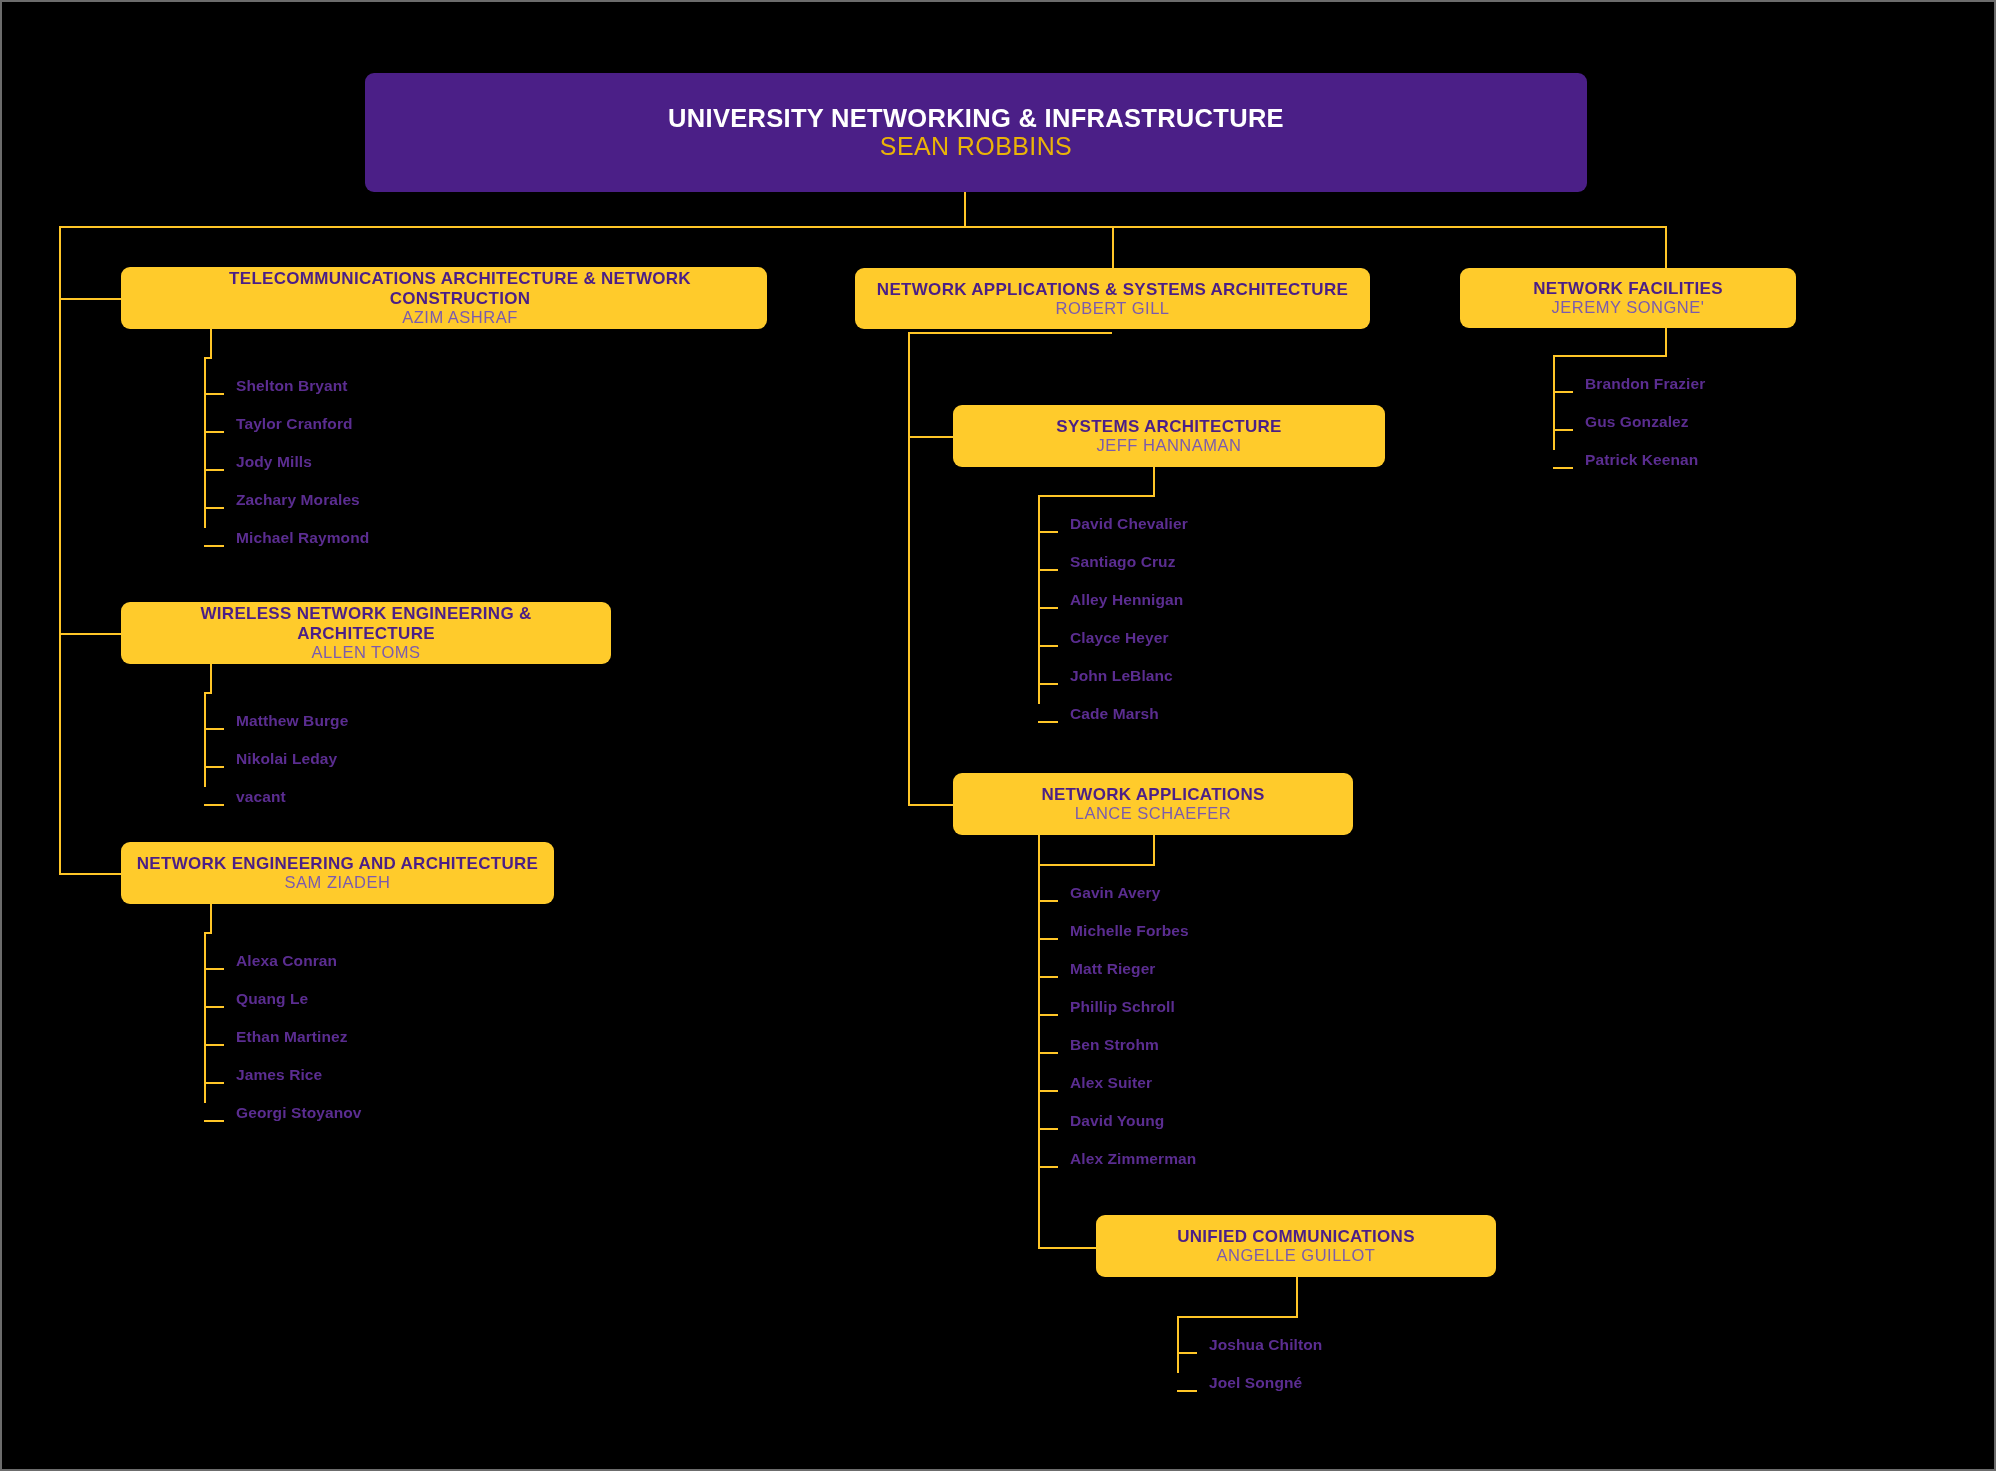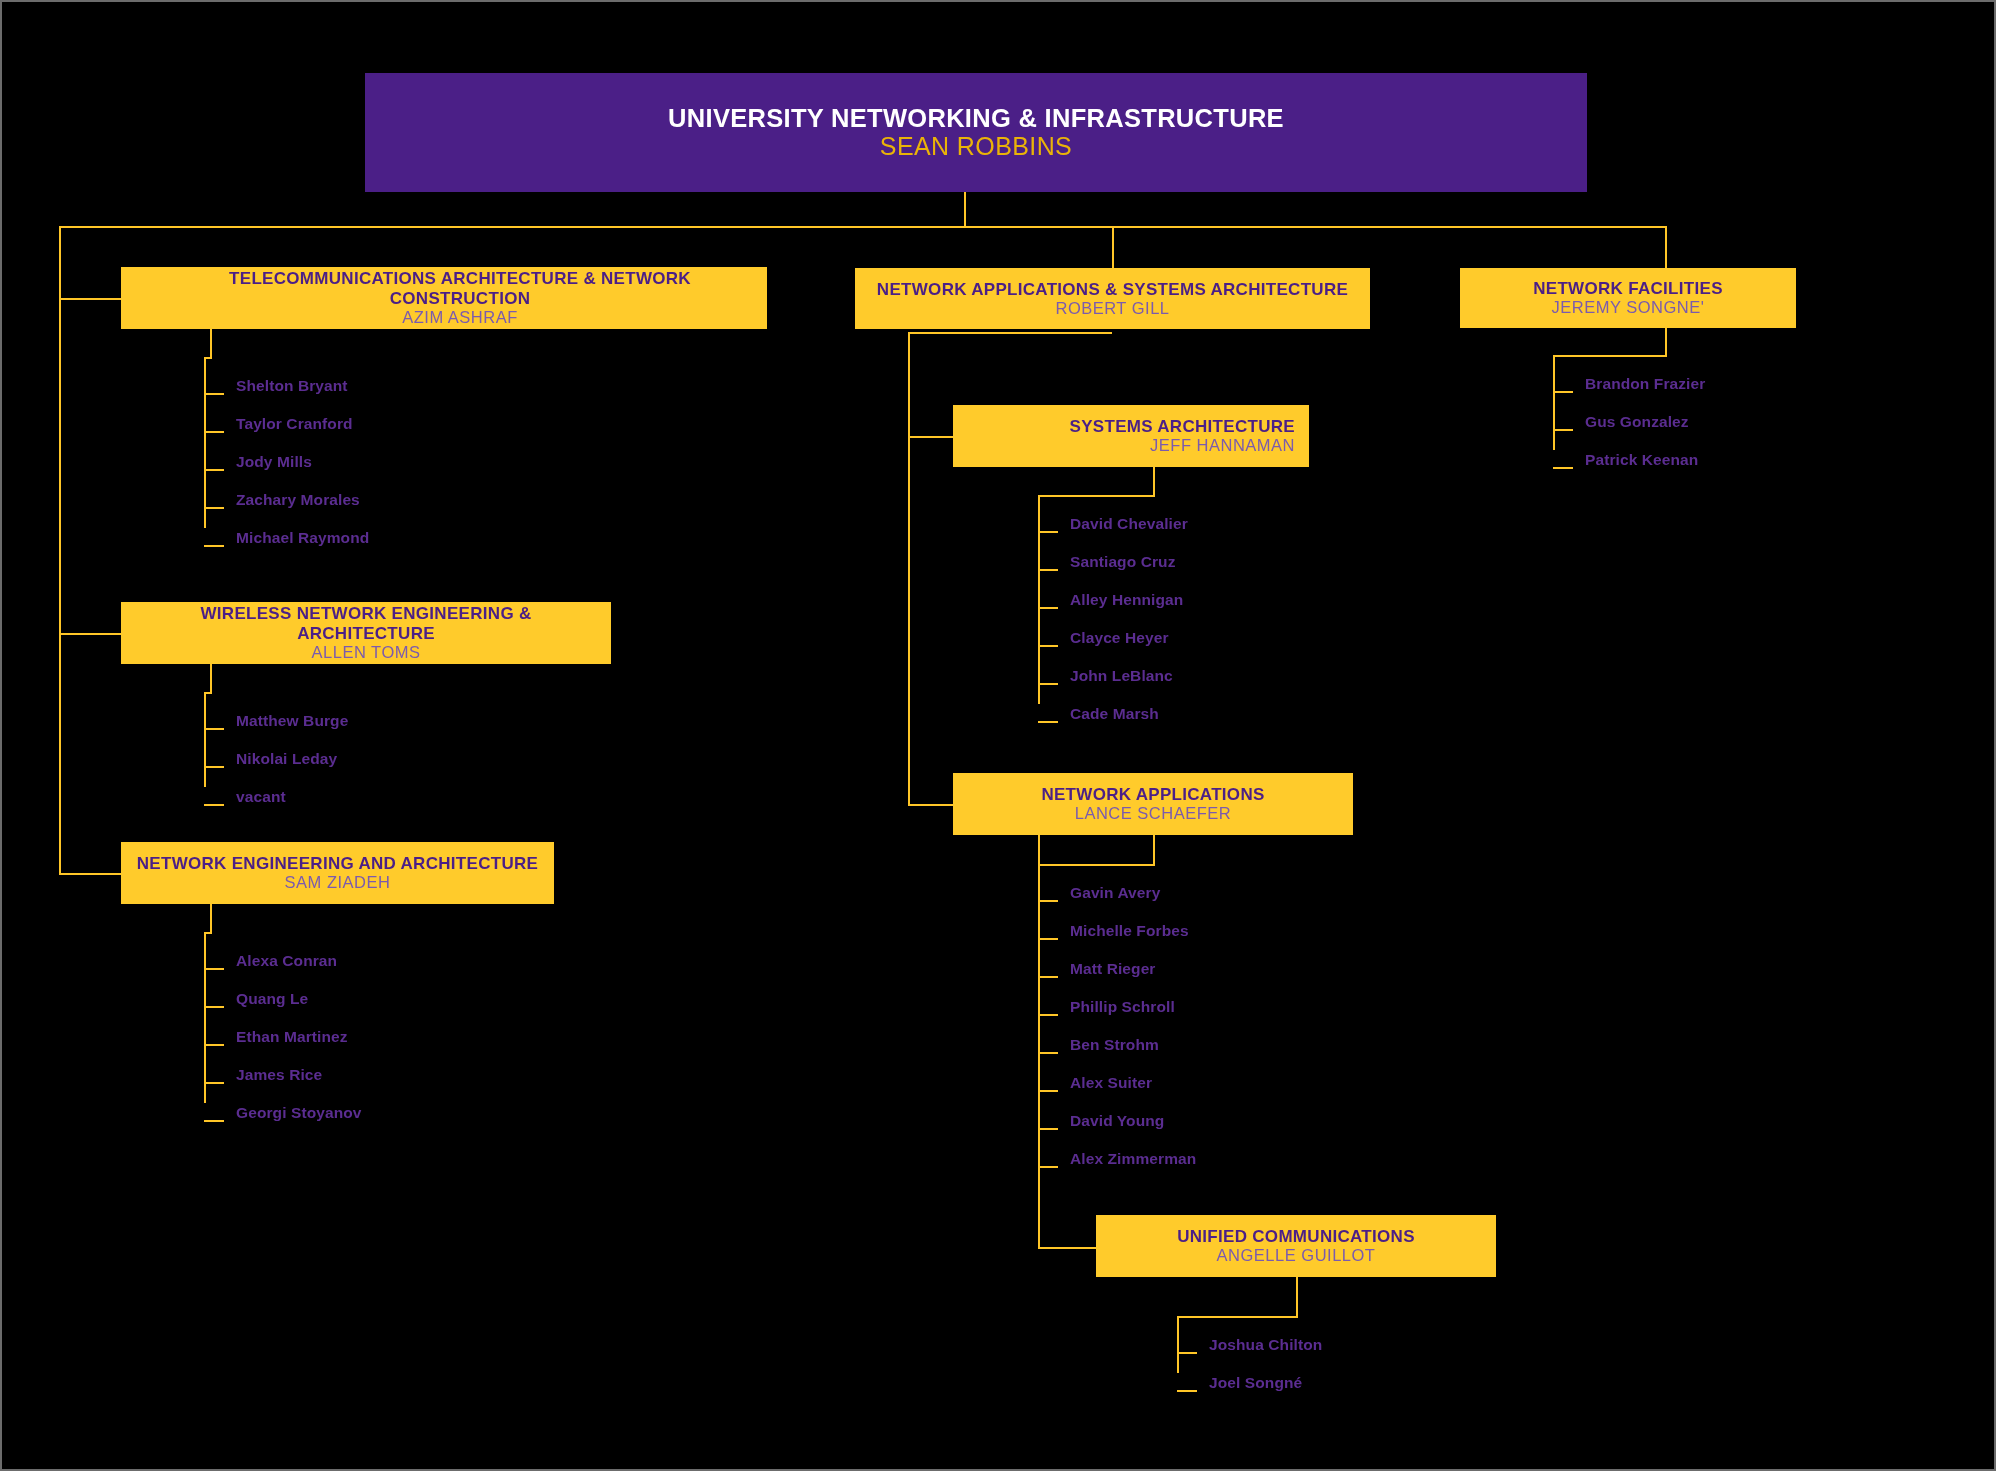--- a/index.html
+++ b/index.html
@@ -4,21 +4,21 @@
 <style>
   html,body{margin:0;padding:0;background:#000;}
   body{
     font-family:"Liberation Sans", sans-serif;
     width:1996px;height:1471px;overflow:hidden;
   }
   #stage{position:relative;width:1996px;height:1471px;background:#000000;
          border:2px solid #6c6c6c;box-sizing:border-box;}
 
   
-  .box{position:absolute;border-radius:0;box-sizing:border-box;
+  .box{position:absolute;border-radius:9px;box-sizing:border-box;
        display:flex;flex-direction:column;align-items:center;justify-content:center;
        text-align:center;z-index:5;padding:6px 14px;}
   .box .t{font-weight:bold;letter-spacing:.3px;line-height:1.12;}
   .box .n{line-height:1.15;}
 
   .root{background:#4B1F87;}
   .root .t{color:#ffffff;font-size:25.5px;}
   .root .n{color:#eab308;font-size:25px;letter-spacing:.4px;}
 
   .unit{background:#FFCB2B;}
@@ -87,21 +87,21 @@
   <div class="box unit" style="left:119px;top:600px;width:490px;height:62px;">
     <div class="t">WIRELESS NETWORK ENGINEERING &amp; ARCHITECTURE</div>
     <div class="n">ALLEN TOMS</div>
   </div>
 
   <div class="box unit" style="left:119px;top:840px;width:433px;height:62px;">
     <div class="t">NETWORK ENGINEERING AND ARCHITECTURE</div>
     <div class="n">SAM ZIADEH</div>
   </div>
 
-  <div class="box unit" style="left:951px;top:403px;width:356px;height:62px;align-items:flex-end;">
+  <div class="box unit" style="left:951px;top:403px;width:432px;height:62px;">
     <div class="t">SYSTEMS ARCHITECTURE</div>
     <div class="n">JEFF HANNAMAN</div>
   </div>
 
   <div class="box unit" style="left:951px;top:771px;width:400px;height:62px;">
     <div class="t">NETWORK APPLICATIONS</div>
     <div class="n">LANCE SCHAEFER</div>
   </div>
 
   <div class="box unit" style="left:1094px;top:1213px;width:400px;height:62px;">

